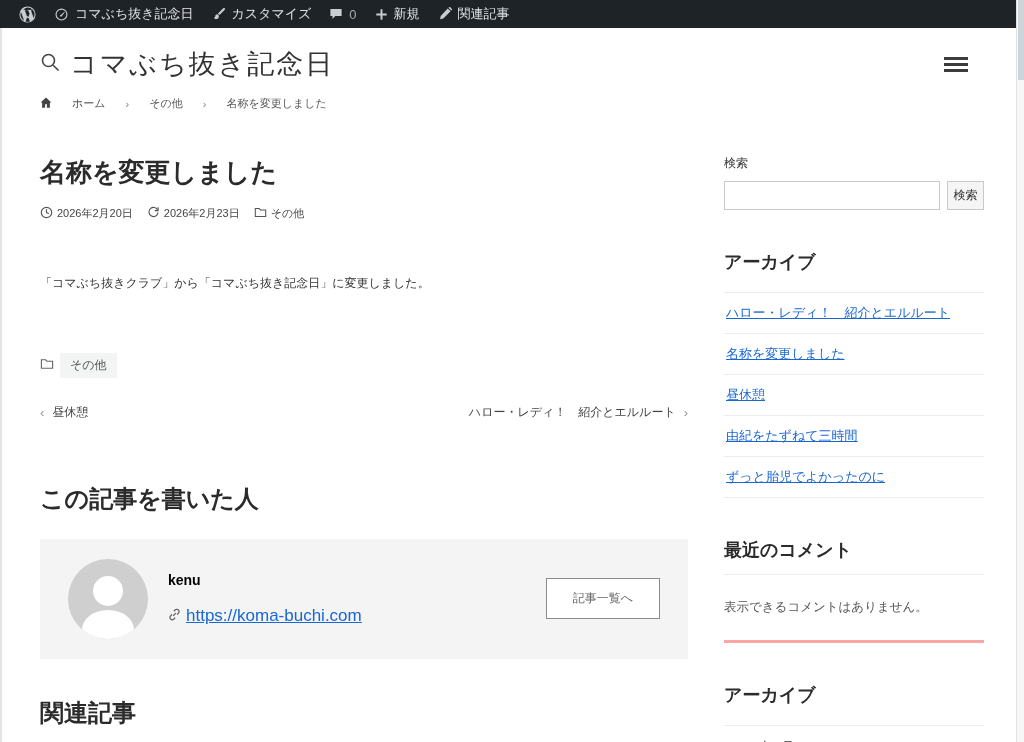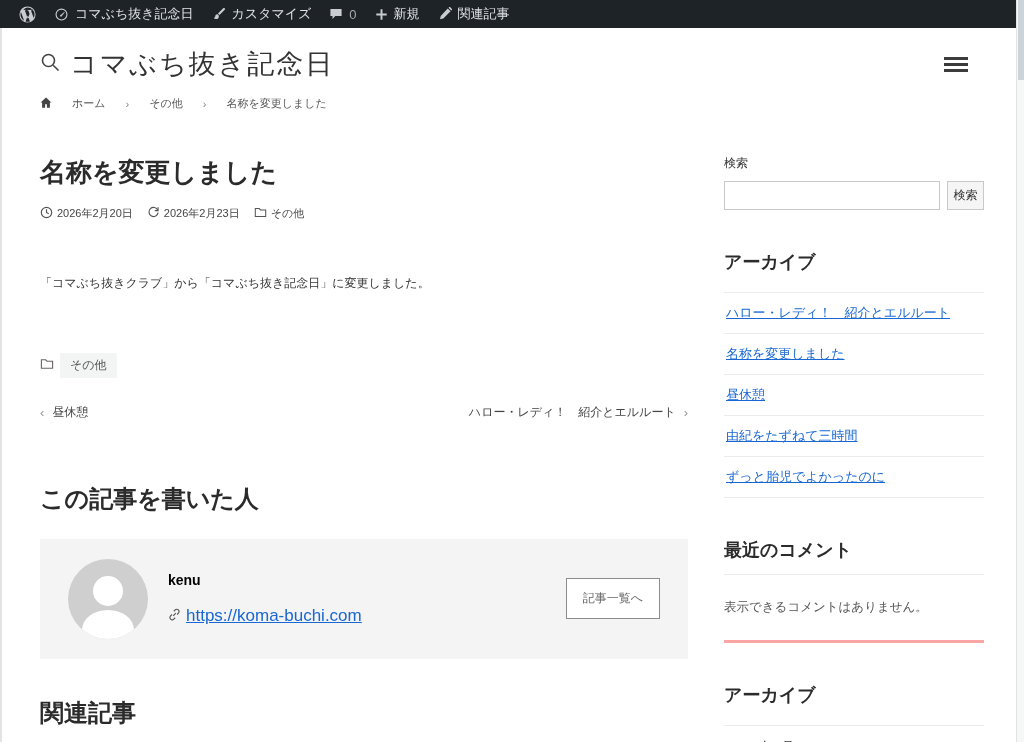--- a/index.html
+++ b/index.html
@@ -51,21 +51,21 @@
   .section-h { margin-top:62px; font-size:24px; font-weight:700; color:#2b2b2b; }
   .author-card { margin-top:24px; height:120px; background:#f4f4f4; display:flex; align-items:center; padding:0 28px; }
   .avatar { width:80px; height:80px; border-radius:50%; background:#cfcfcf; position:relative; overflow:hidden; flex:0 0 80px; }
   .avatar .head { position:absolute; left:50%; top:22%; transform:translateX(-50%); width:30px; height:30px; border-radius:50%; background:#fff; }
   .avatar .bust { position:absolute; left:50%; top:64%; transform:translateX(-50%); width:52px; height:40px; border-radius:50% 50% 0 0; background:#fff; }
   .author-info { margin-left:20px; }
   .author-name { font-size:14px; font-weight:700; color:#000000; }
   .author-url { margin-top:18px; display:flex; align-items:center; gap:5px; font-size:17px; }
   a.blue, .blue { color:#1967d2; text-decoration:underline; cursor:pointer; }
   .author-btn { margin-left:auto; background:#fff; border:1px solid #8c8c8c; color:#666;
-    font-size:12px; padding:11px 16px; cursor:pointer; }
+    font-size:12px; padding:11px 26px; cursor:pointer; }
 
   
   .related-h { margin-top:38px; }
 
   
   .sb-search-label { font-size:12px; color:#333; }
   .sb-search-row { margin-top:9px; display:flex; gap:7px; }
   .sb-search-input { flex:1; height:29px; border:1px solid #c9c9c9; padding:0 8px; font-size:13px; background:#fff; }
   .sb-search-btn { width:37px; height:29px; background:#f5f5f5; border:1px solid #c9c9c9; font-size:12px; color:#333; cursor:pointer; }
   .sb-h { margin-top:40px; font-size:18px; font-weight:700; color:#2b2b2b; }

